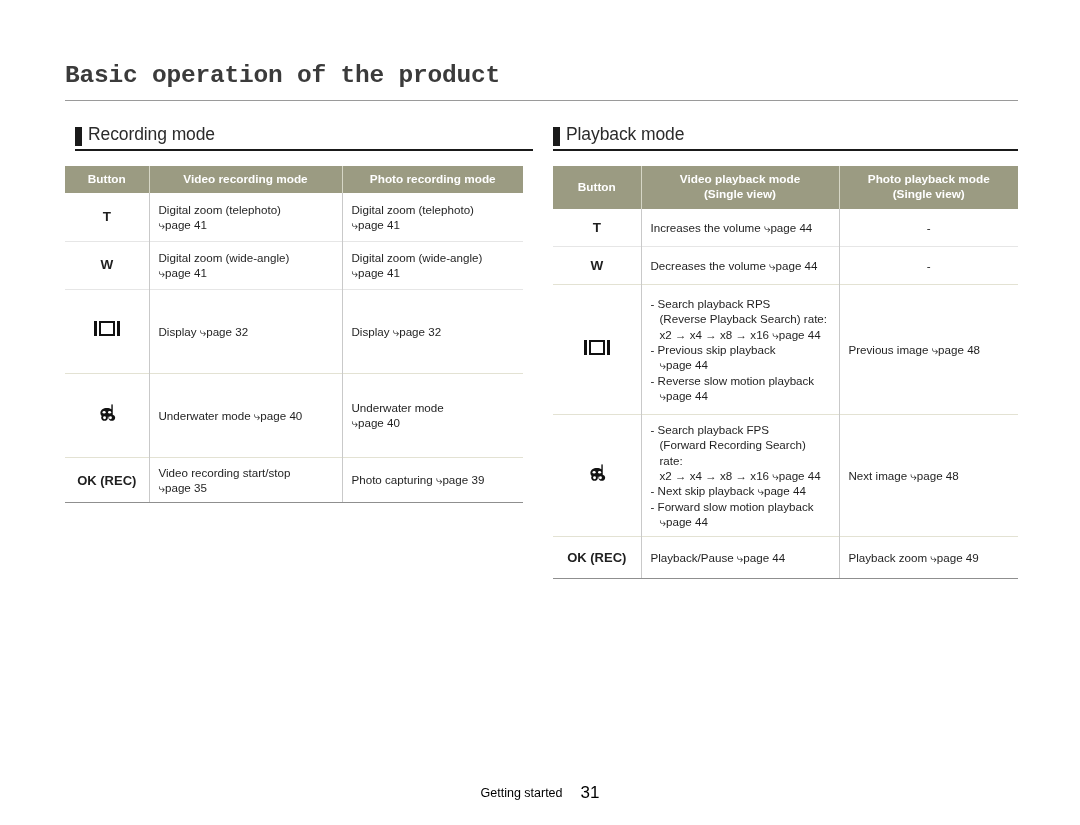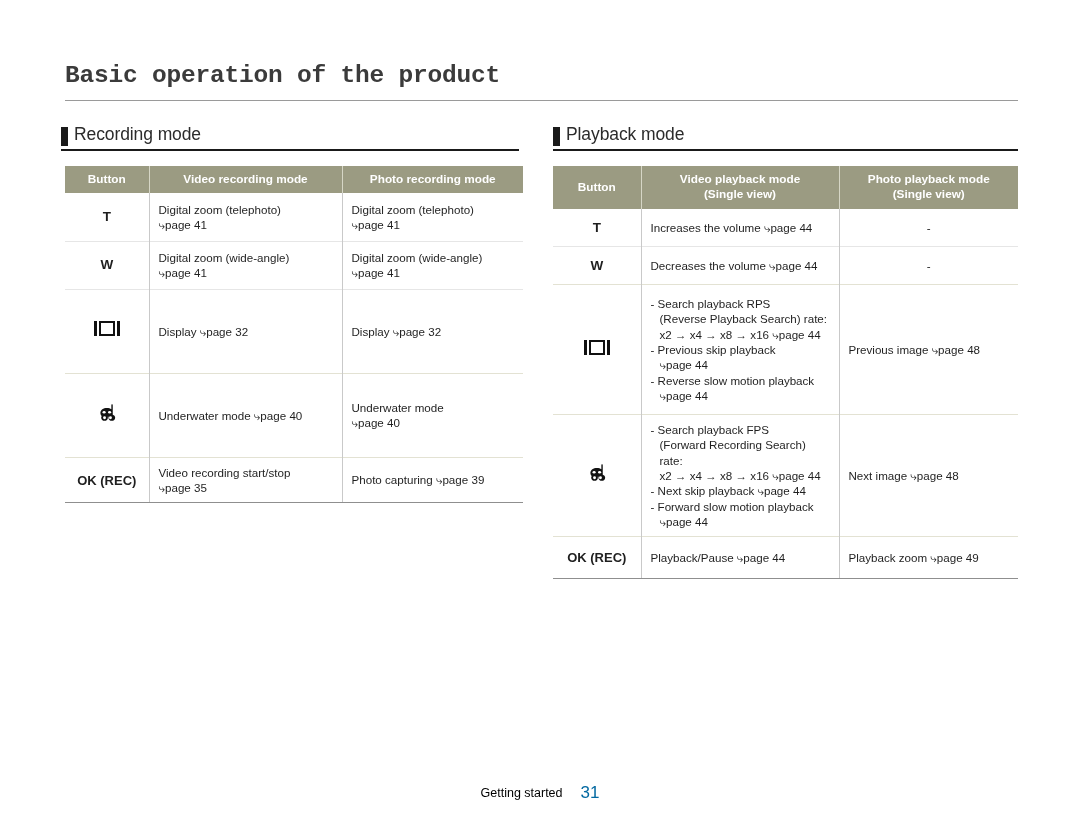--- a/index.html
+++ b/index.html
@@ -172,34 +172,34 @@
     text-align: center;
     color: #5a5a5a;
     white-space: nowrap;
   }
   .footer .label {
     font-size: 12.5px;
     color: #000000;
   }
   .footer .pagenum {
     font-size: 17px;
-    color: #0369a1;
+    color: #000000;
     margin-left: 18px;
     vertical-align: -1px;
   }
 </style>
 </head>
 <body>
 
 <div class="page">
 
   <div class="page-title">Basic operation of the product</div>
   <div class="title-rule"></div>
 
-  <div class="section" style="left:61px; top:124px; width:458px;">
+  <div class="section" style="left:75px; top:124px; width:458px;">
     <div class="section-head">
       <span class="section-marker"></span>
       <span class="section-title">Recording mode</span>
       <span class="section-rule" style="width:458px;"></span>
     </div>
   </div>
 
   <table class="btn-table" style="left:65px; top:166px; width:458px;">
     <colgroup>
       <col style="width:84px">

